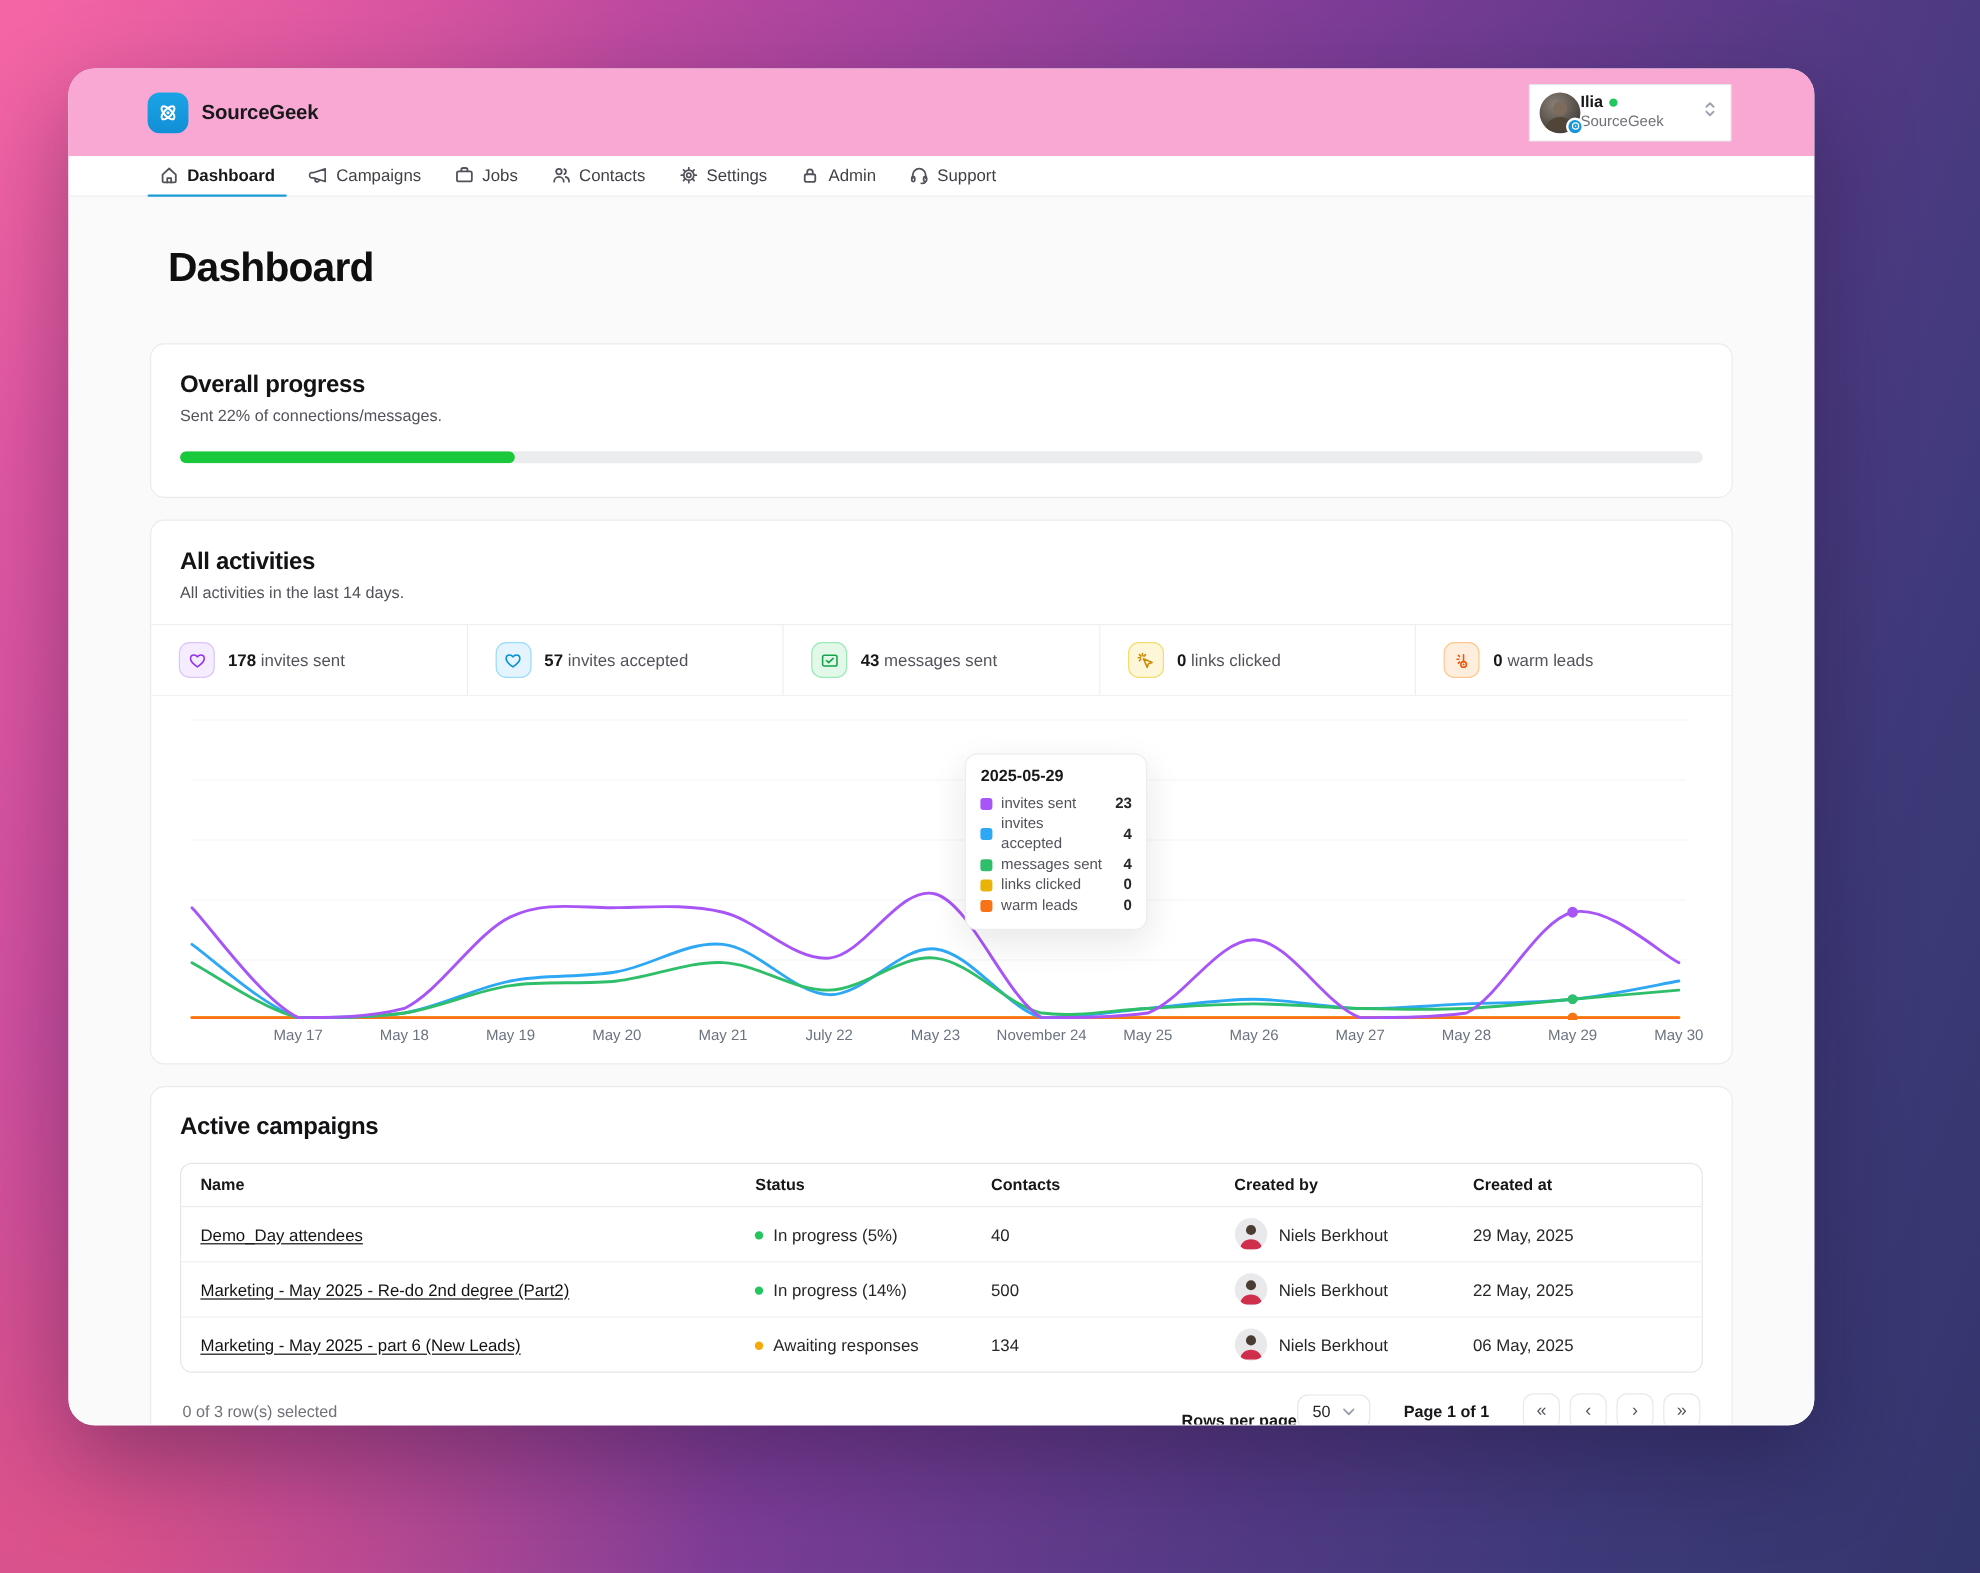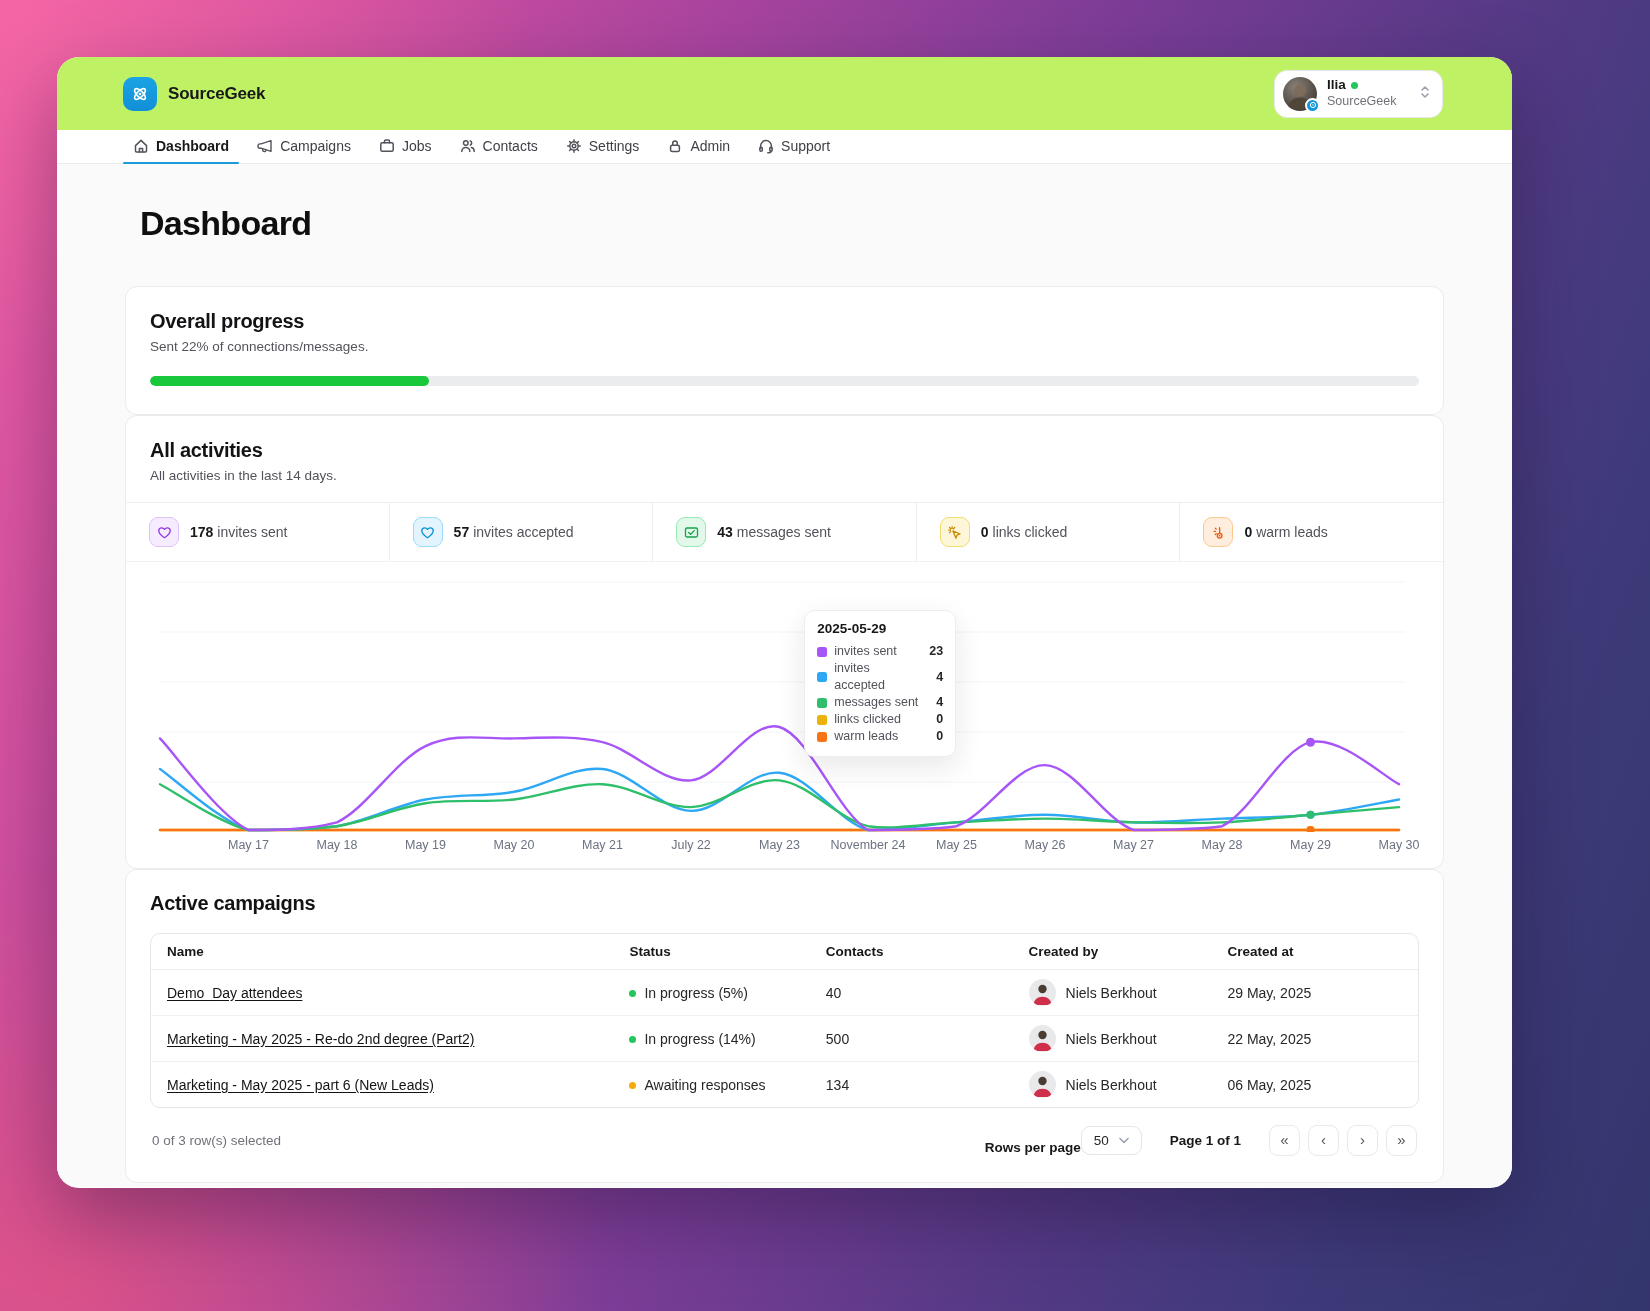--- a/index.html
+++ b/index.html
@@ -14,26 +14,26 @@
       linear-gradient(112deg, #ef5fa5 0%, #d150a0 16%, #a8449f 34%, #7c3d97 52%, #553a86 70%, #3e3a7a 84%, #33356c 100%);
   }
 
   .window {
     position:absolute; left:57px; top:57px; width:1455px; height:1131px;
     background:#ffffff; border-radius:22px; overflow:hidden;
     box-shadow:0 30px 80px rgba(20,10,40,.35);
   }
 
   
-  .topbar { height:73px; display:flex; align-items:center; justify-content:space-between; padding:0 69px 0 66px; background:#bef264; }
+  .topbar { height:73px; display:flex; align-items:center; justify-content:space-between; padding:0 69px 0 66px; background:#f9a8d4; }
   .brand { display:flex; align-items:center; gap:11px; }
   .logo { width:34px; height:34px; border-radius:10px; background:linear-gradient(180deg,#1aa3e6,#128fd6); display:flex; align-items:center; justify-content:center; }
   .brand-name { font-size:17px; font-weight:800; color:#18181b; letter-spacing:-.2px; }
 
-  .user-chip { display:flex; align-items:center; gap:10px; border:1px solid #e7e7ea; border-radius:13px; padding:6px 10px 6px 8px; min-width:169px; cursor:pointer; background:#fff; }
+  .user-chip { display:flex; align-items:center; border:1px solid #e7e7ea; border-radius:1px; padding:6px 10px 6px 8px; min-width:169px; cursor:pointer; background:#fff; }
   .avatar-wrap { position:relative; width:34px; height:34px; flex:none; }
   .avatar { width:34px; height:34px; border-radius:50%; overflow:hidden; background:radial-gradient(circle at 38% 30%, #8a8178, #4a443e 70%, #2e2b28); }
   .avatar svg { display:block; }
   .avatar-badge { position:absolute; right:-3px; bottom:-2px; width:15px; height:15px; border-radius:50%; background:#1496dc; border:2px solid #fff; display:flex; align-items:center; justify-content:center; }
   .user-meta { flex:1; line-height:1.25; }
   .user-name-row { display:flex; align-items:center; gap:5px; font-size:13.5px; font-weight:700; color:#18181b; }
   .online-dot { width:7px; height:7px; border-radius:50%; background:#22c55e; }
   .user-org { font-size:12.5px; color:#71717a; }
   .updown { color:#9ca3af; }
 
@@ -41,21 +41,21 @@
   .navbar { display:flex; align-items:stretch; gap:8px; padding:0 66px; border-bottom:1px solid #ebebee; background:#fff; height:34px; }
   .nav-item { display:flex; align-items:center; gap:7px; padding:0 10px 2px; font-size:14px; color:#3f3f46; cursor:pointer; position:relative; text-decoration:none; }
   .nav-item svg { color:#52525b; }
   .nav-item.active { color:#18181b; font-weight:600; }
   .nav-item.active::after { content:''; position:absolute; left:0; right:0; bottom:-1px; height:2px; background:#1b9bd8; border-radius:2px; }
 
   
   .main { background:#fafafa; height:calc(100% - 108px); padding:0 68px 25px; overflow:hidden; }
   .page-title { font-size:34px; font-weight:800; letter-spacing:-.7px; color:#0f0f10; padding:40px 0 0 15px; }
 
-  .card { background:#fff; border:1px solid #ebebee; border-radius:12px; }
+  .card { background:#fff; border:1px solid #ebebee; border-radius:12px; margin-top:18px; }
   .card h2 { font-size:20px; font-weight:800; letter-spacing:-.3px; color:#131316; }
   .card .sub { font-size:13.5px; color:#52525b; margin-top:6px; }
 
   .progress-card { margin-top:43px; padding:23px 24px 28px; }
   .progress-track { margin-top:22px; height:10px; border-radius:6px; background:#ebecee; overflow:hidden; }
   .progress-fill { height:100%; border-radius:6px; background:#19c93b; }
 
   .activities-card { padding:0; }
   .card-head { padding:23px 24px 19px; }
 

